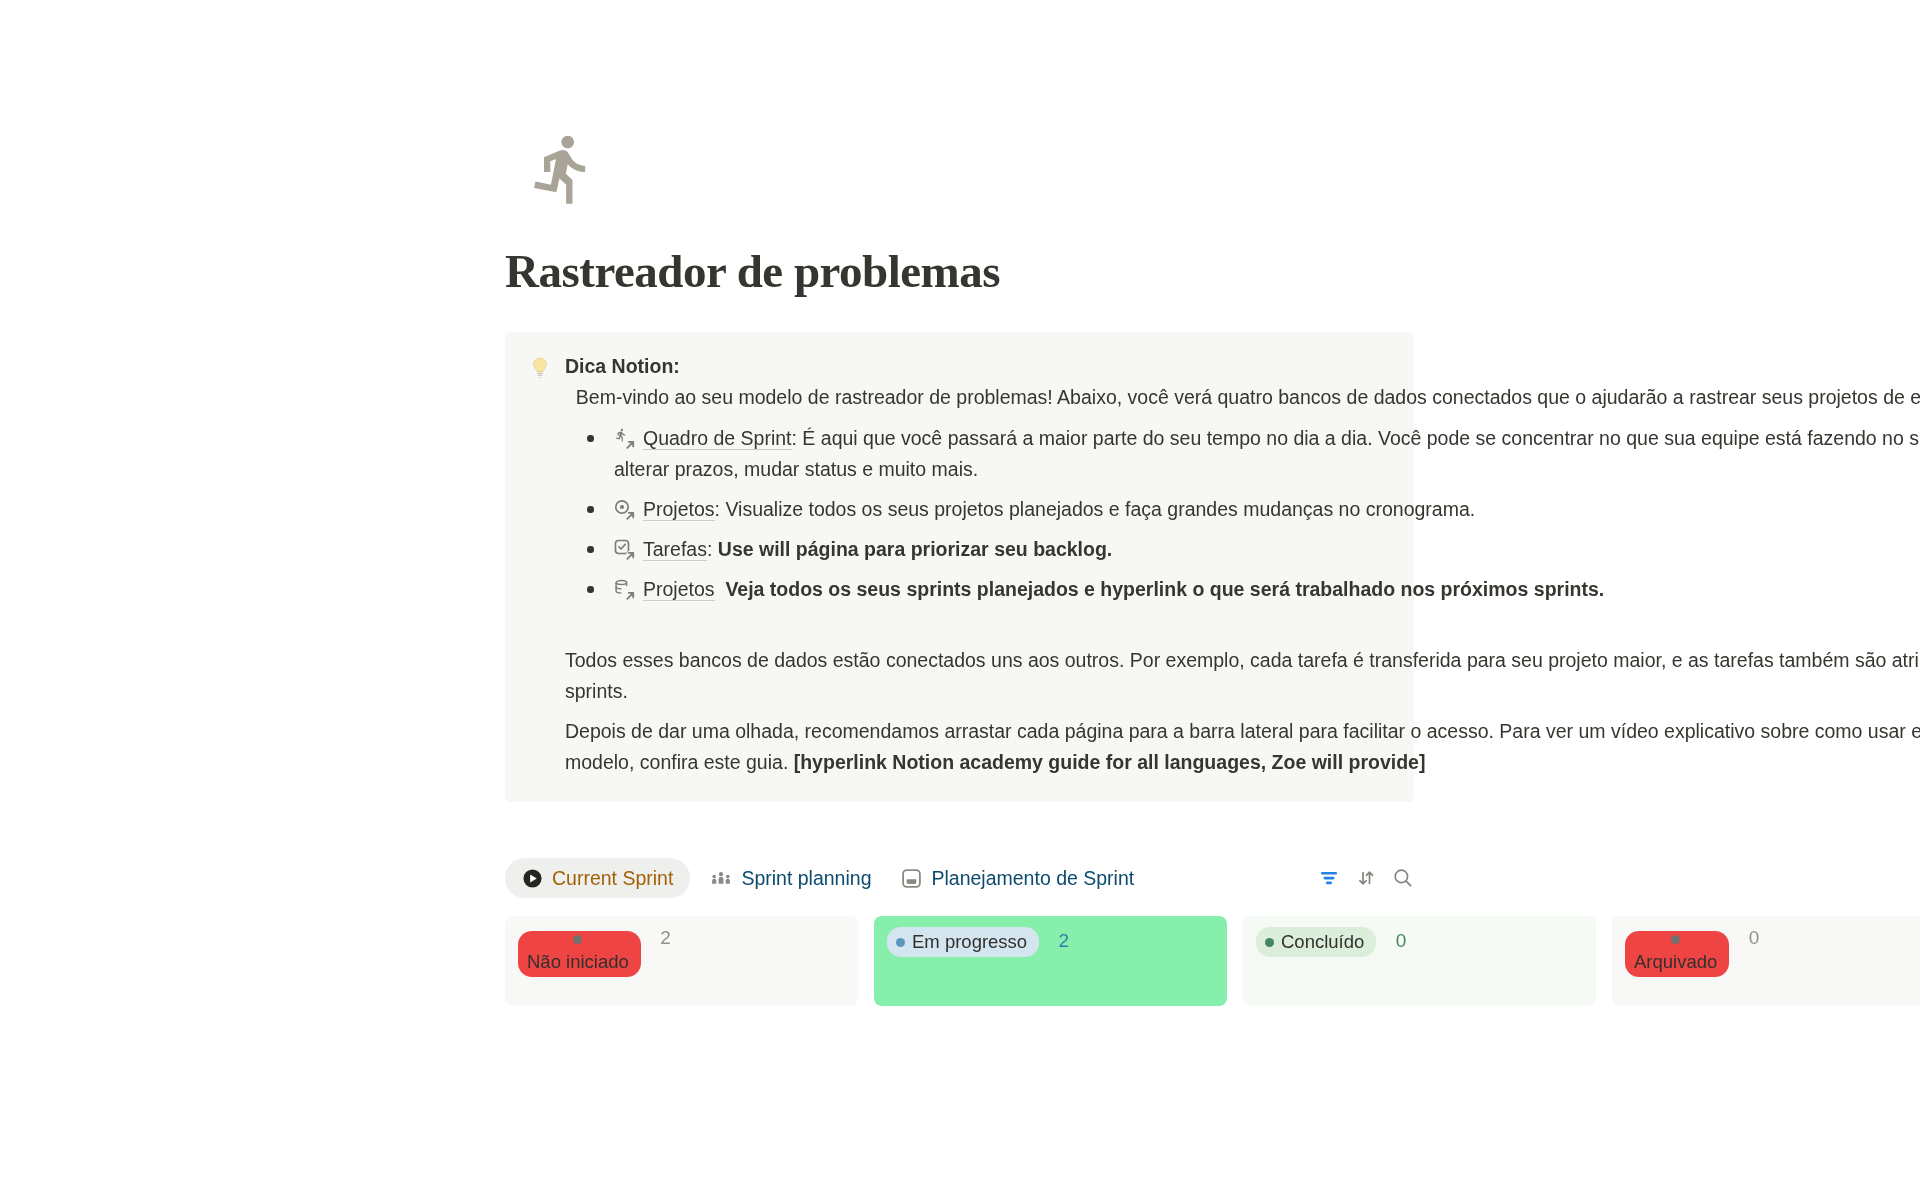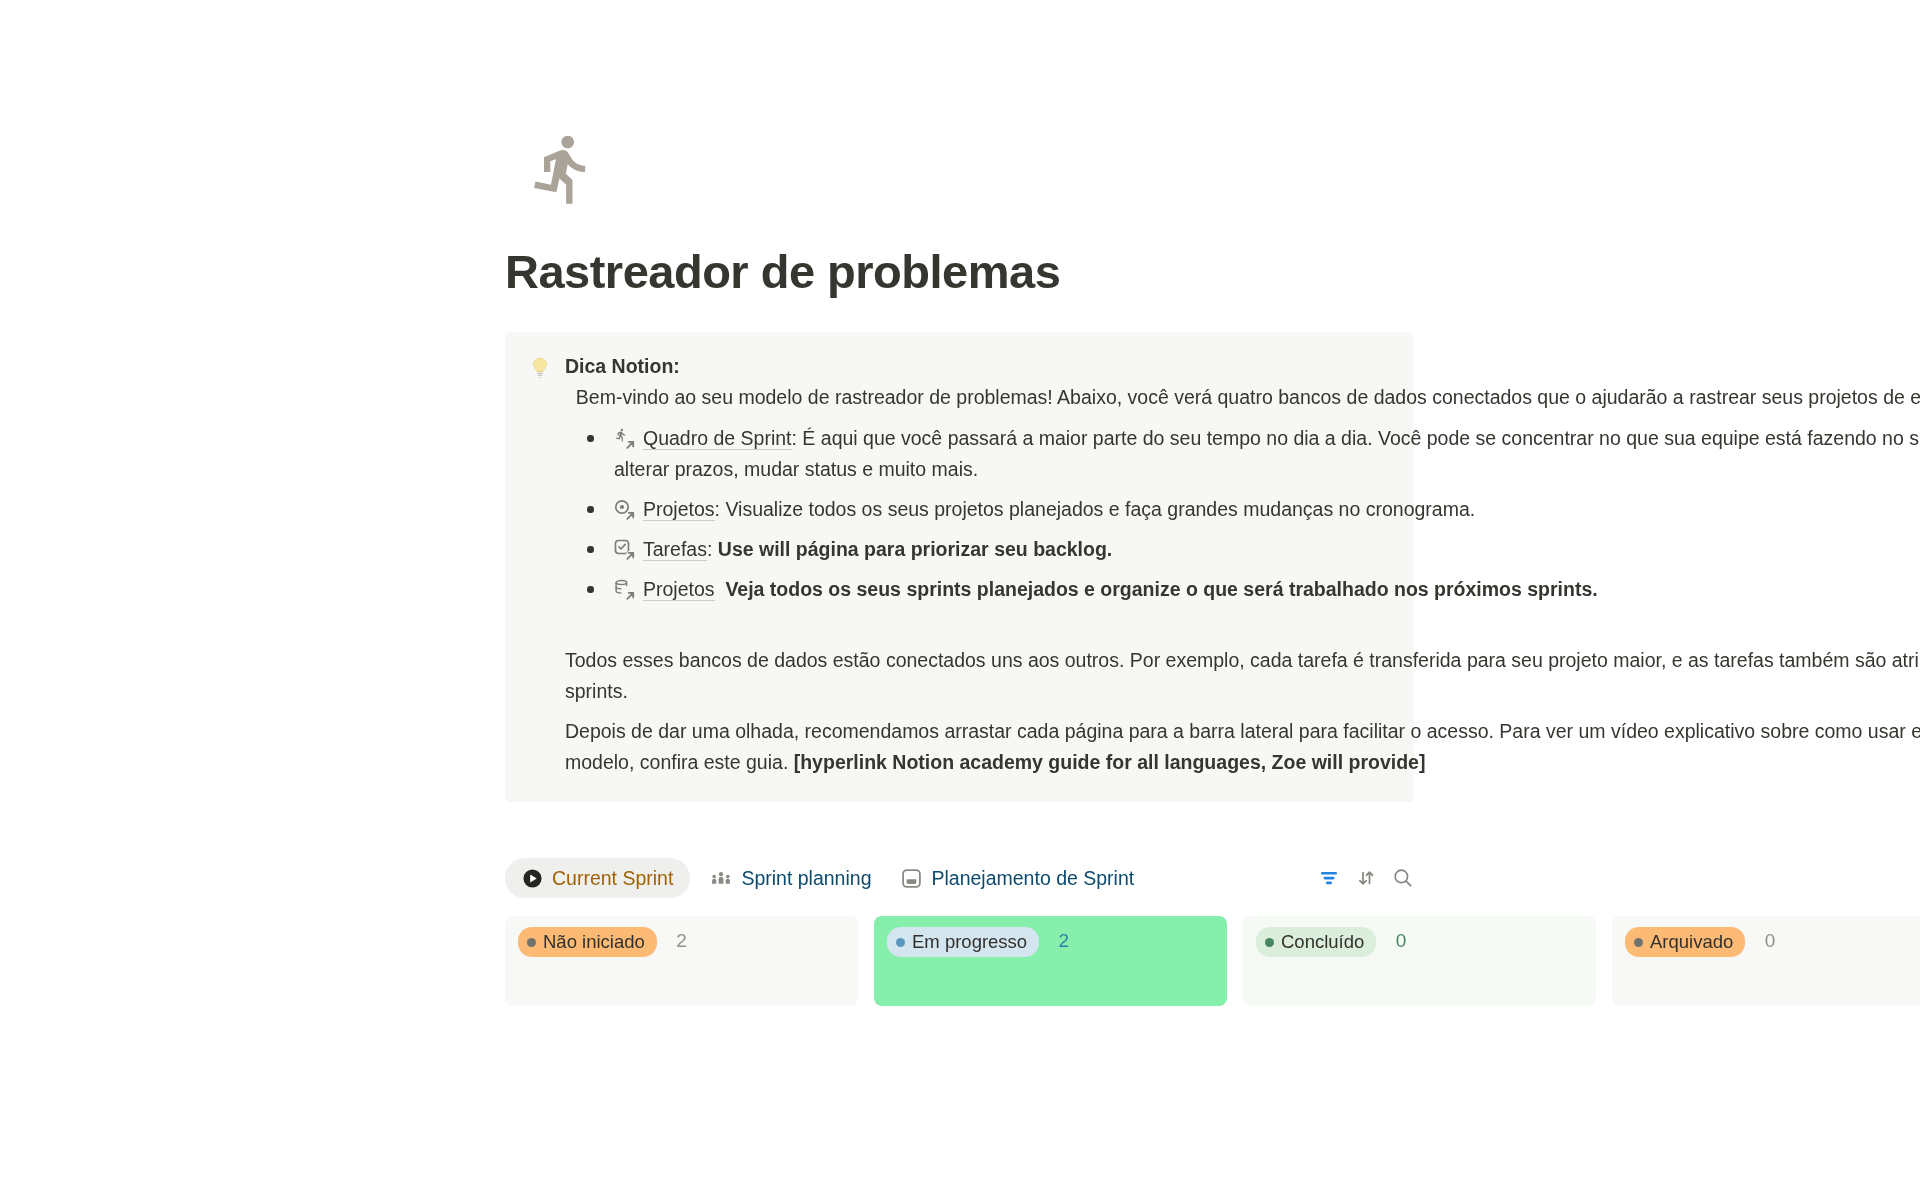--- a/index.html
+++ b/index.html
@@ -12,21 +12,21 @@
     color: #37352F;
   }
   .content { width: 909px; margin-left: 505px; }
 
   .page-icon { margin-top: 131px; margin-left: 20px; width: 76px; height: 76px; cursor: pointer; }
   .page-icon svg { display: block; }
 
   h1.page-title {
     margin: 34px 0 0 0;
     font-size: 47px; line-height: 61px; font-weight: 700;
-    letter-spacing: -0.5px; color: #37352F;
+    letter-spacing: -0.5px; color: #37352F; font-family: Liberation Serif, serif;
   }
 
   .callout {
     margin-top: 30px;
     background: #F7F7F5;
     border-radius: 6px;
     padding: 19px 58px 24px 23px;
     display: flex;
     width: 909px;
   }
@@ -81,21 +81,21 @@
     border-radius: 8px; padding: 11px 13px;
   }
   .col-gray  { background: #F8F8F6; }
   .col-blue  { background: #86efac; }
   .col-green { background: #F5FAF5; }
   .pill {
     display: inline-flex; align-items: center; gap: 7px;
     border-radius: 14px; padding: 4px 12px 4px 9px;
     font-size: 18.5px; color: #32302C; cursor: pointer;
   }
-  .pill-gray  { background: #fdba74; }
+  .pill-gray  { background: #ef4444; flex-direction: column; }
   .pill-blue  { background: #D3E5EF; }
   .pill-green { background: #DBEDDB; }
   .dot { width: 9px; height: 9px; border-radius: 50%; display: inline-block; }
   .dot-gray  { background: #72716C; }
   .dot-blue  { background: #5B97BD; }
   .dot-green { background: #478560; }
   .count { margin-left: 15px; font-size: 19px; color: #91918E; }
   .count-blue  { color: #337EA9; }
   .count-green { color: #478560; }
 </style>
@@ -159,21 +159,21 @@
         <li>
           <span class="bicon">
             <svg width="21" height="21" viewBox="0 0 20 20">
               <ellipse cx="7" cy="3.4" rx="5" ry="1.9" fill="none" stroke="#7D7C78" stroke-width="1.4"></ellipse>
               <path d="M2 3.4 V7.4 c0 1.05 2.24 1.9 5 1.9" fill="none" stroke="#7D7C78" stroke-width="1.4"></path>
               <path d="M2 7.4 V11.4 c0 1.05 2.24 1.9 5 1.9" fill="none" stroke="#7D7C78" stroke-width="1.4"></path>
               <path d="M12 3.4 V6.6" fill="none" stroke="#7D7C78" stroke-width="1.4"></path>
               <circle cx="15.8" cy="15.8" r="4.6" fill="#F7F7F5"></circle>
               <path d="M12.7 18.9 L18.3 13.3 M14.1 13.3 H18.3 V17.5" stroke="#7D7C78" stroke-width="1.7" fill="none" stroke-linecap="round" stroke-linejoin="round"></path>
             </svg>
-          </span><a class="nlink">Projetos</a><span class="sep">  </span><span class="bold">Veja todos os seus sprints planejados e organize o que será trabalhado nos próximos sprints.</span>
+          </span><a class="nlink">Projetos</a><span class="sep">  </span><span class="bold">Veja todos os seus sprints planejados e hyperlink o que será trabalhado nos próximos sprints.</span>
         </li>
       </ul>
 
       <div class="gap31"></div>
 
       <p class="cpara">Todos esses bancos de dados estão conectados uns aos outros. Por exemplo, cada tarefa é transferida para seu projeto maior, e as tarefas também são atribuídas a sprints.</p>
       <p class="cpara"><span>Depois de dar uma olhada, recomendamos arrastar cada página para a barra lateral para facilitar o acesso. Para ver um vídeo explicativo sobre como usar esse modelo, confira este guia. </span><b>[hyperlink Notion academy guide for all languages, Zoe will provide]</b></p>
     </div>
   </div>
 

